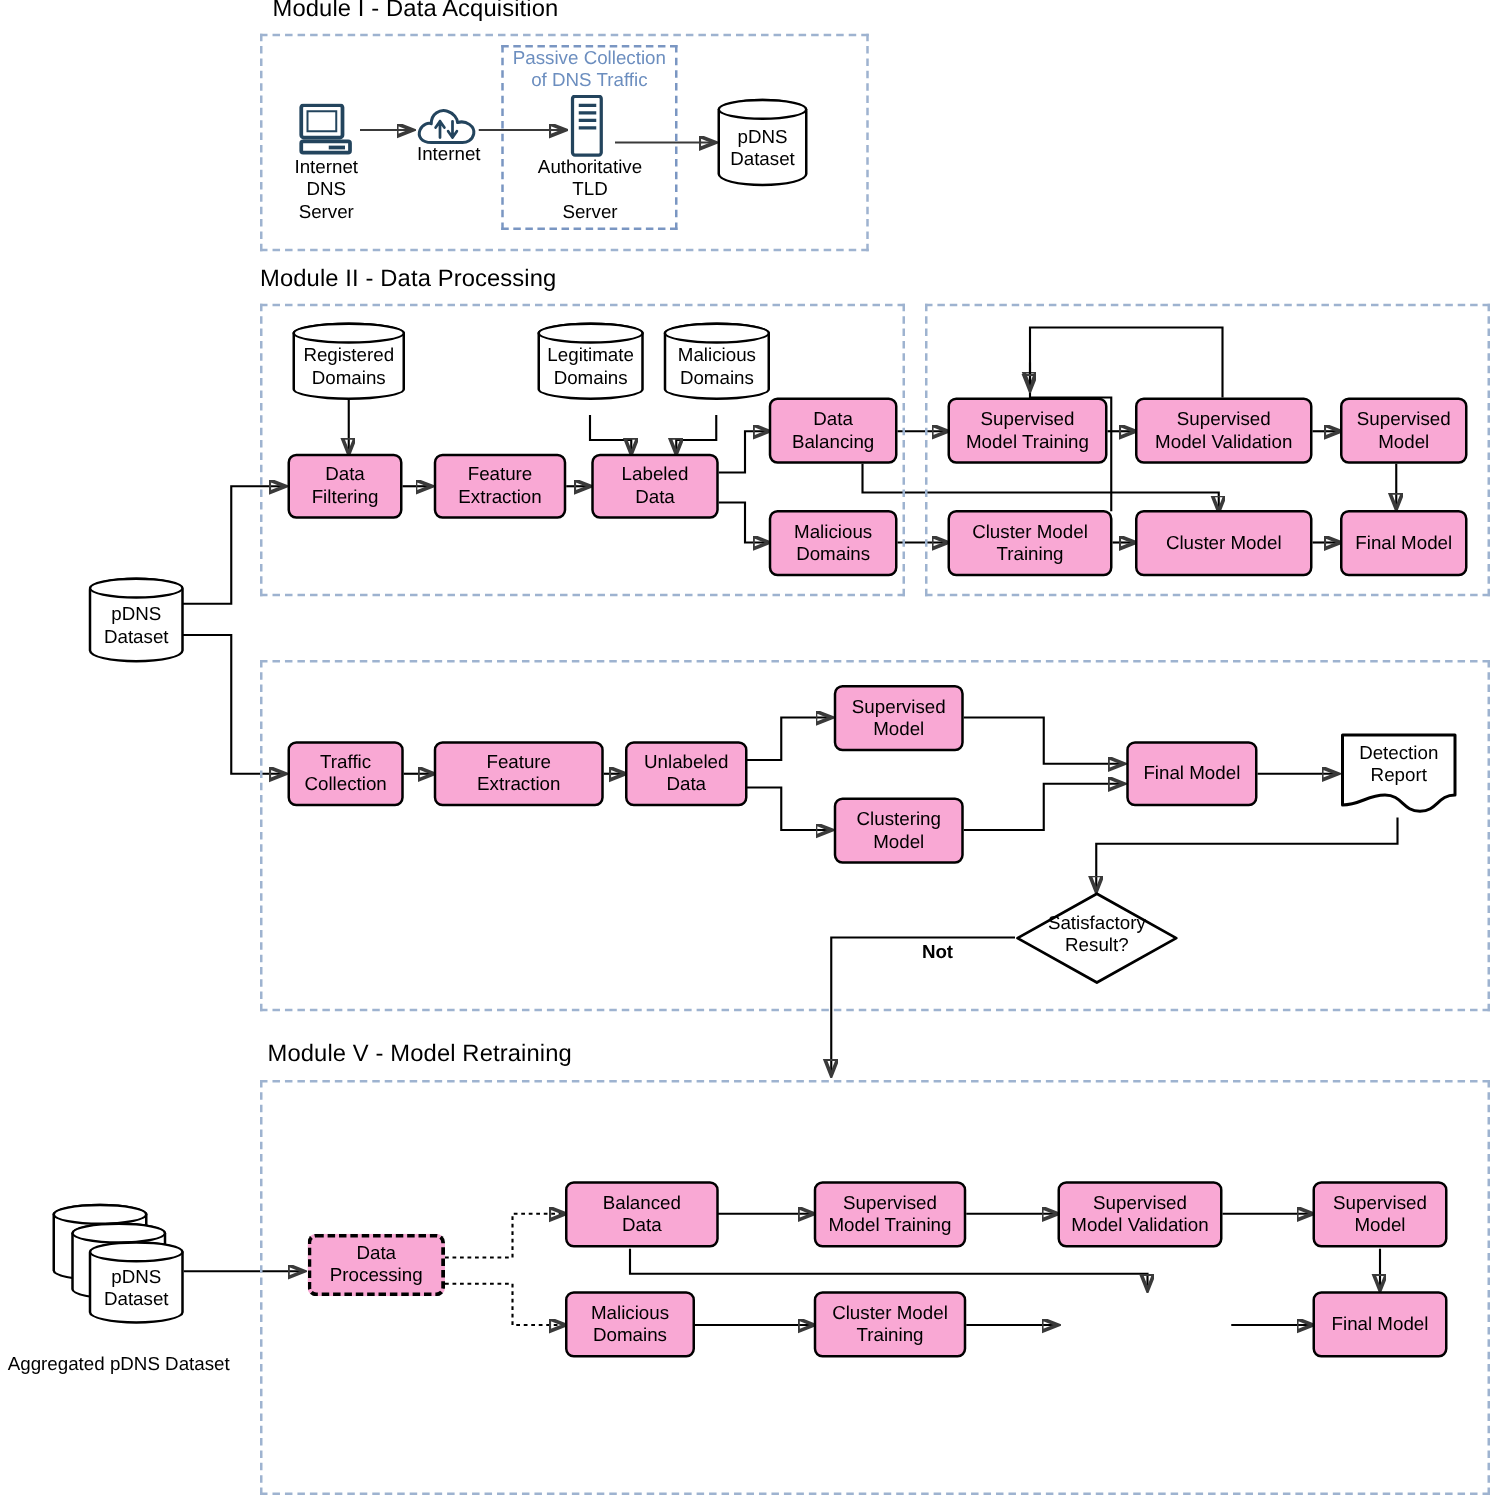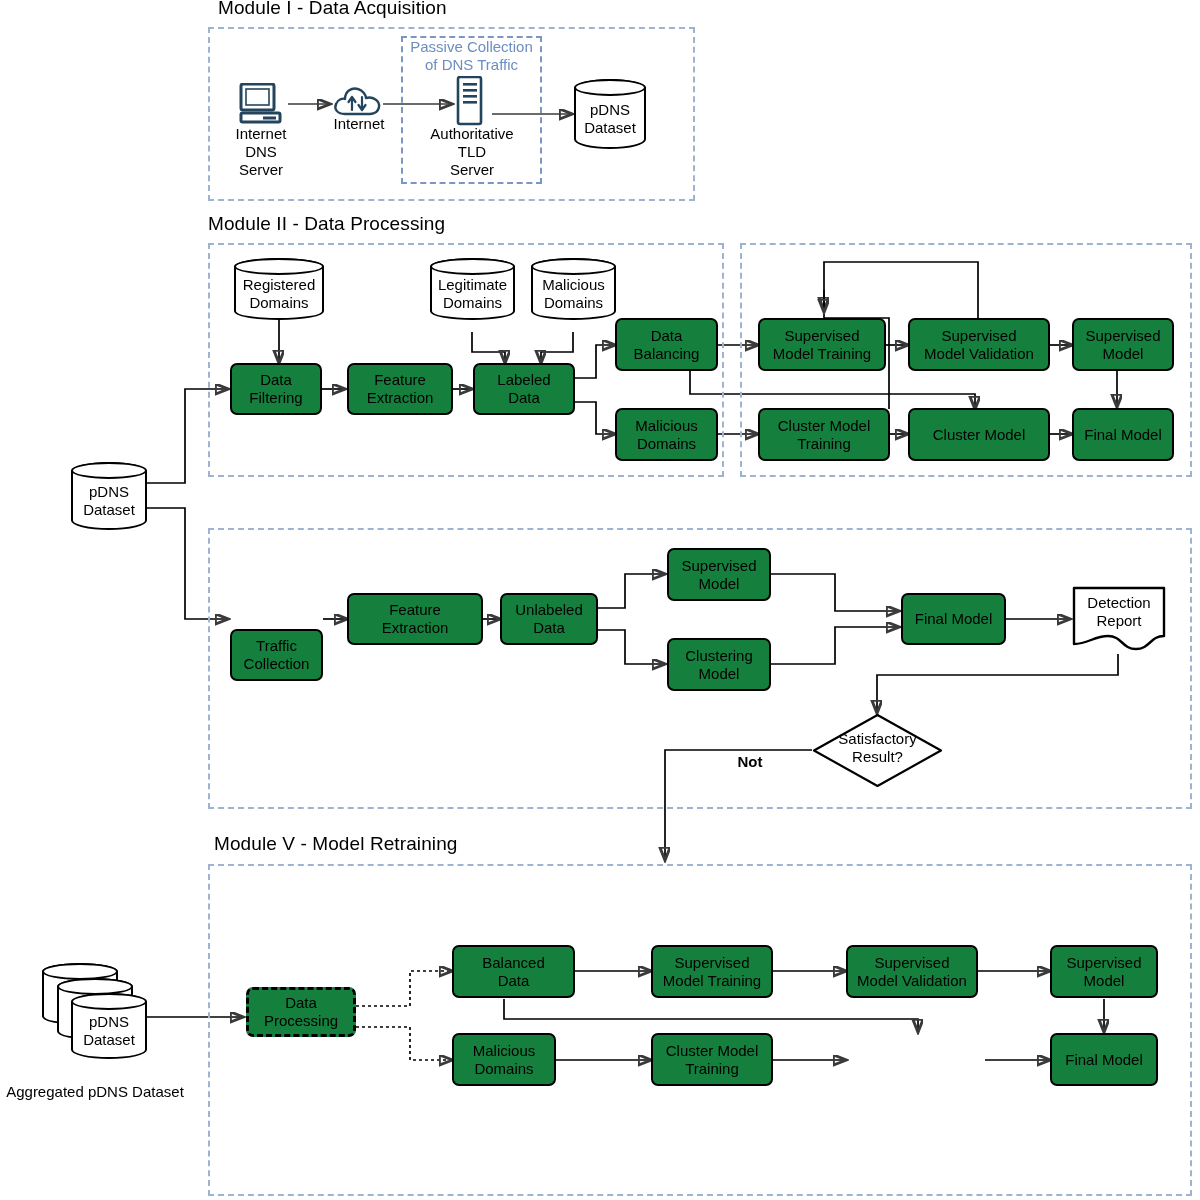--- a/index.html
+++ b/index.html
@@ -10,21 +10,21 @@
     position:absolute;font-size:19px;color:#000;white-space:nowrap;
     font-family:"Liberation Sans",sans-serif;letter-spacing:0.1px;
   }
   .module-box{
     position:absolute;border:2px dashed #9eb3d0;box-sizing:border-box;background:transparent;
   }
   .module-box.inner{border:2px dashed #7a96c2;}
 
   .node{
     position:absolute;box-sizing:border-box;display:flex;align-items:center;
-    justify-content:center;text-align:center;background:#15803d;
+    justify-content:center;text-align:center;background:#f9a8d4;
     border:2px solid #000;border-radius:7px;
     font-size:15px;line-height:1.18;padding:2px 4px;
   }
   .node.dashed{border:3px dashed #000;}
   .node span{display:block;}
 
   
   .cyl{
     position:absolute;box-sizing:border-box;background:#fff;
     border:2px solid #000;border-radius:50% / 14%;
@@ -268,21 +268,21 @@
   <div class="node" style="left:908px;top:408px;width:142px;height:53px;">
     <span>Cluster Model</span>
   </div>
 
   <div class="node" style="left:1072px;top:408px;width:102px;height:53px;">
     <span>Final Model</span>
   </div>
 
   <div class="module-box" style="left:208px;top:528px;width:984px;height:281px;"></div>
 
-  <div class="node" style="left:230px;top:593px;width:93px;height:52px;margin-top:36px;">
+  <div class="node" style="left:230px;top:593px;width:93px;height:52px;">
     <div>
       <span>Traffic</span>
       <span>Collection</span>
     </div>
   </div>
 
   <div class="node" style="left:347px;top:593px;width:136px;height:52px;">
     <div>
       <span>Feature</span>
       <span>Extraction</span>

